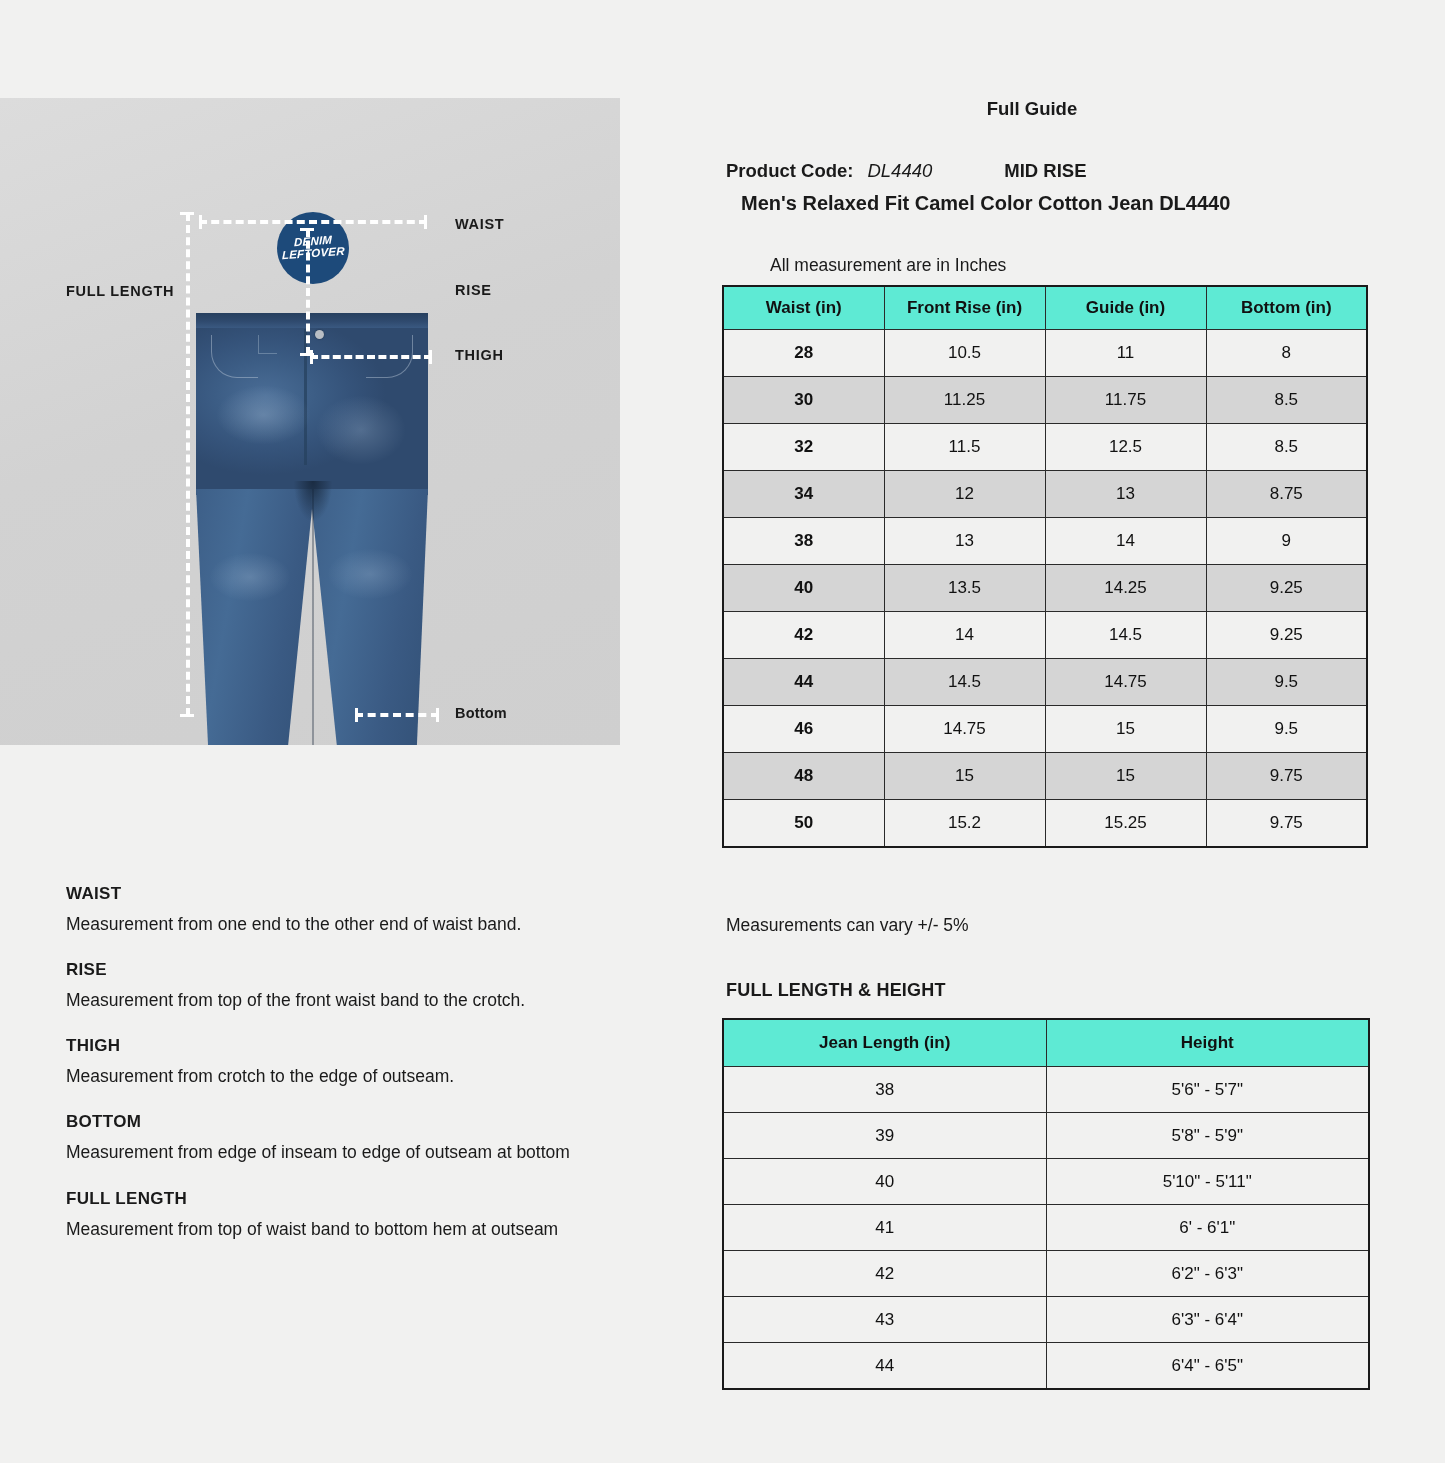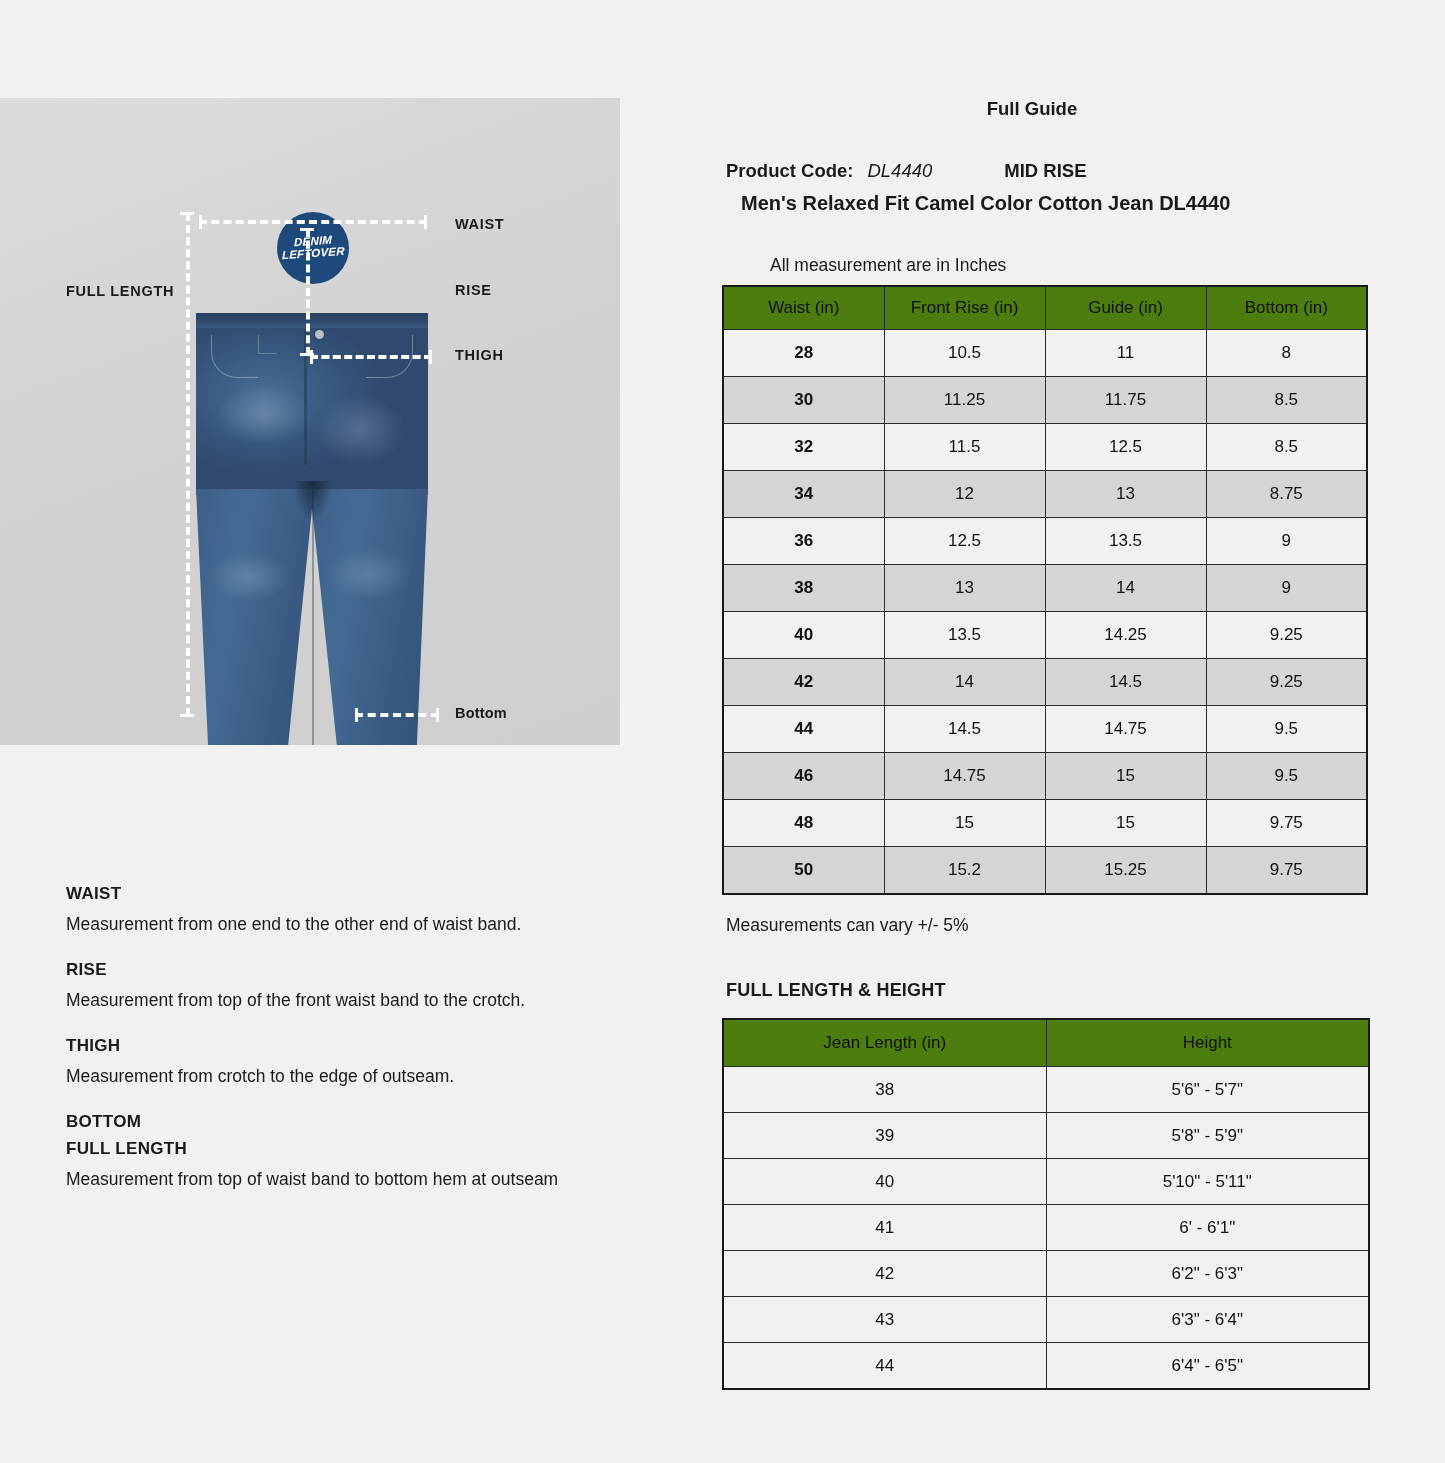--- a/index.html
+++ b/index.html
@@ -282,22 +282,22 @@
     table-layout: fixed;
     border: 2px solid #1a1a1a;
   }
   table.sz th, table.sz td {
     border: 1.6px solid #2a2a2a;
     text-align: center;
     font-size: 17px;
     color: #111;
   }
   table.sz th {
-    background: #4d7c0f;
-    font-weight: normal;
+    background: #5eead4;
+    font-weight: bold;
     height: 40px;
   }
   table.sz td { height: 44px; }
 
   #size-table {
     left: 0;
     top: 285px;
     width: 646px;
   }
   #size-table tbody tr:nth-child(odd) td { background: #f1f1f0; }
@@ -391,20 +391,21 @@
   <div>
     <p class="g-term">RISE</p>
     <p class="g-desc">Measurement from top of the front waist band to the crotch.</p>
   </div>
   <div>
     <p class="g-term">THIGH</p>
     <p class="g-desc">Measurement from crotch to the edge of outseam.</p>
   </div>
   <div>
     <p class="g-term">BOTTOM</p>
+    <p class="g-desc">Measurement from edge of inseam to edge of outseam at bottom</p>
   </div>
   <div>
     <p class="g-term">FULL LENGTH</p>
     <p class="g-desc">Measurement from top of waist band to bottom hem at outseam</p>
   </div>
 </div>
 
 <div class="right">
 
   <div class="title">Full Guide</div>
@@ -445,26 +446,20 @@
           <td>12.5</td>
           <td>8.5</td>
         </tr>
         <tr>
           <td class="sizecol">34</td>
           <td>12</td>
           <td>13</td>
           <td>8.75</td>
         </tr>
         <tr>
-          <td class="sizecol">36</td>
-          <td>12.5</td>
-          <td>13.5</td>
-          <td>9</td>
-        </tr>
-        <tr>
           <td class="sizecol">38</td>
           <td>13</td>
           <td>14</td>
           <td>9</td>
         </tr>
         <tr>
           <td class="sizecol">40</td>
           <td>13.5</td>
           <td>14.25</td>
           <td>9.25</td>

